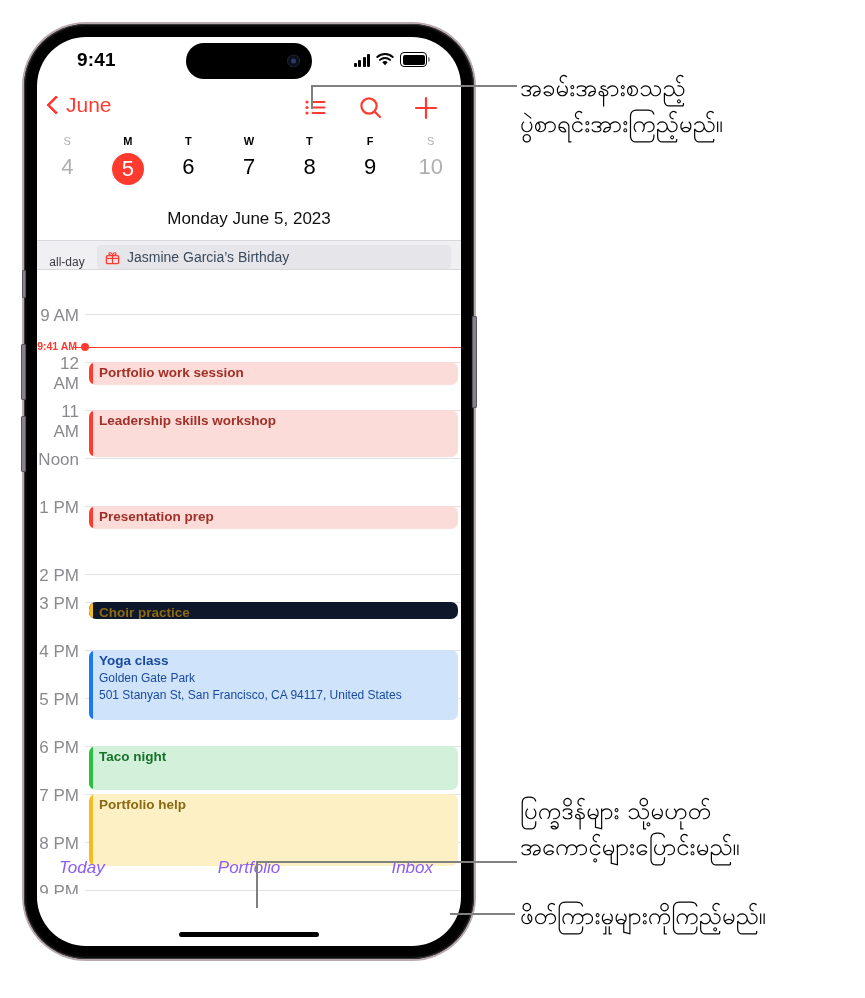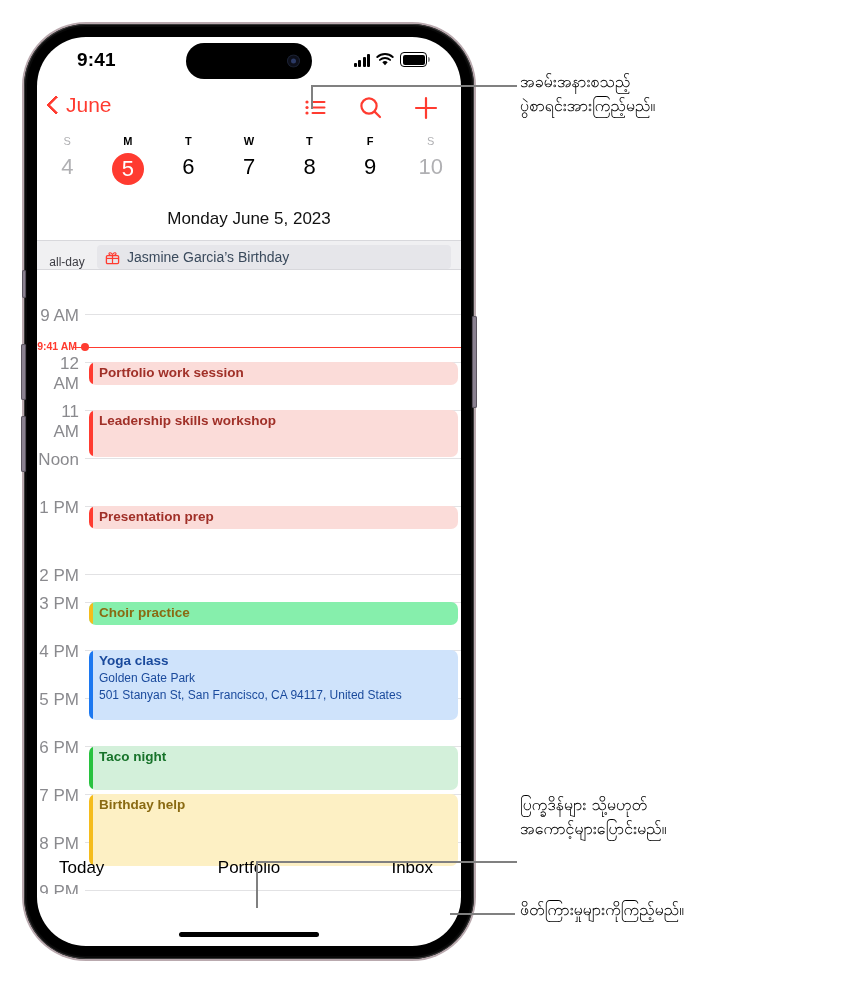--- a/index.html
+++ b/index.html
@@ -90,30 +90,30 @@
   #nowline .dash{position:absolute;left:-4px;top:0;width:6px;height:1px;background:#ff3b30;}
   #nowlabel{position:absolute;left:0;width:40px;text-align:right;
         font-size:10.5px;font-weight:bold;color:#ff3b30;}
   .event{position:absolute;left:52px;right:3px;border-radius:7px;overflow:hidden;cursor:pointer;}
   .event .bar{position:absolute;left:0;top:0;bottom:0;width:3.5px;border-radius:2px;}
   .event .etitle{position:absolute;left:10px;top:3px;font-size:13.5px;font-weight:bold;white-space:nowrap;}
   .event .eloc{position:absolute;left:10px;font-size:12px;white-space:nowrap;}
 
   
   #tabbar{position:absolute;left:0;bottom:44px;width:424px;height:44px;}
-  .tab{position:absolute;top:0;font-size:17px;color:#000000;cursor:pointer;}
+  .tab{position:absolute;top:0;font-size:17px;color:#8b5cf6;cursor:pointer;font-style:italic;}
   #tab-today{left:22px;}
   #tab-calendars{left:50%;transform:translateX(-50%);}
   #tab-inbox{right:28px;}
   #homebar{position:absolute;left:50%;transform:translateX(-50%);bottom:9px;
         width:140px;height:5px;border-radius:3px;background:#000;}
 
   
   .callout{position:absolute;font-family:"DejaVu Sans","Liberation Sans",sans-serif;
-        font-size:16px;color:#000;line-height:1.5;}
+        font-size:24px;color:#000;line-height:1.5;}
   .lead{position:absolute;border-color:#808080;border-style:solid;border-width:0;}
 </style>
 </head>
 <body>
 
 <div id="phone">
   <div class="glass"></div>
 
   <div class="sidebtn btn-mute"></div>
   <div class="sidebtn btn-volup"></div>
@@ -306,37 +306,37 @@
             <div class="etitle" style="color: rgb(160, 48, 40);">Portfolio work session</div>
           </div>
           <div class="event" style="top: 141px; height: 47px; background: rgb(251, 220, 217);">
             <div class="bar" style="background: rgb(255, 59, 48);"></div>
             <div class="etitle" style="color: rgb(160, 48, 40);">Leadership skills workshop</div>
           </div>
           <div class="event" style="top: 237px; height: 23px; background: rgb(251, 220, 217);">
             <div class="bar" style="background: rgb(255, 59, 48);"></div>
             <div class="etitle" style="color: rgb(160, 48, 40);">Presentation prep</div>
           </div>
-          <div class="event" style="top: 333px; height: 23px; background: #86efac;">
+          <div class="event" style="top: 333px; height: 17px; background: #0f172a;">
             <div class="bar" style="background: rgb(245, 188, 28);"></div>
             <div class="etitle" style="color: rgb(138, 106, 18);">Choir practice</div>
           </div>
           <div class="event" style="top: 381px; height: 70px; background: rgb(207, 227, 251);">
             <div class="bar" style="background: rgb(28, 120, 240);"></div>
             <div class="etitle" style="color: rgb(26, 74, 156);">Yoga class</div>
             <div class="eloc" style="color: rgb(26, 74, 156); top: 21px;">Golden Gate Park</div>
             <div class="eloc" style="color: rgb(26, 74, 156); top: 38px;">501 Stanyan St, San Francisco, CA 94117, United States</div>
           </div>
           <div class="event" style="top: 477px; height: 44px; background: rgb(211, 240, 218);">
             <div class="bar" style="background: rgb(40, 194, 63);"></div>
             <div class="etitle" style="color: rgb(23, 115, 42);">Taco night</div>
           </div>
           <div class="event" style="top: 525px; height: 72px; background: rgb(253, 240, 196);">
             <div class="bar" style="background: rgb(245, 188, 28);"></div>
-            <div class="etitle" style="color: rgb(138, 106, 18);">Birthday help</div>
+            <div class="etitle" style="color: rgb(138, 106, 18);">Portfolio help</div>
           </div>
         </div>
       <div id="nowlabel" style="top: 70.8px;">9:41 AM</div>
       <div id="nowline" style="top: 77.8px;">
         <span class="dash"></span>
           <span class="dot"></span>
       </div>
     </div>
 
     <div id="tabbar">

